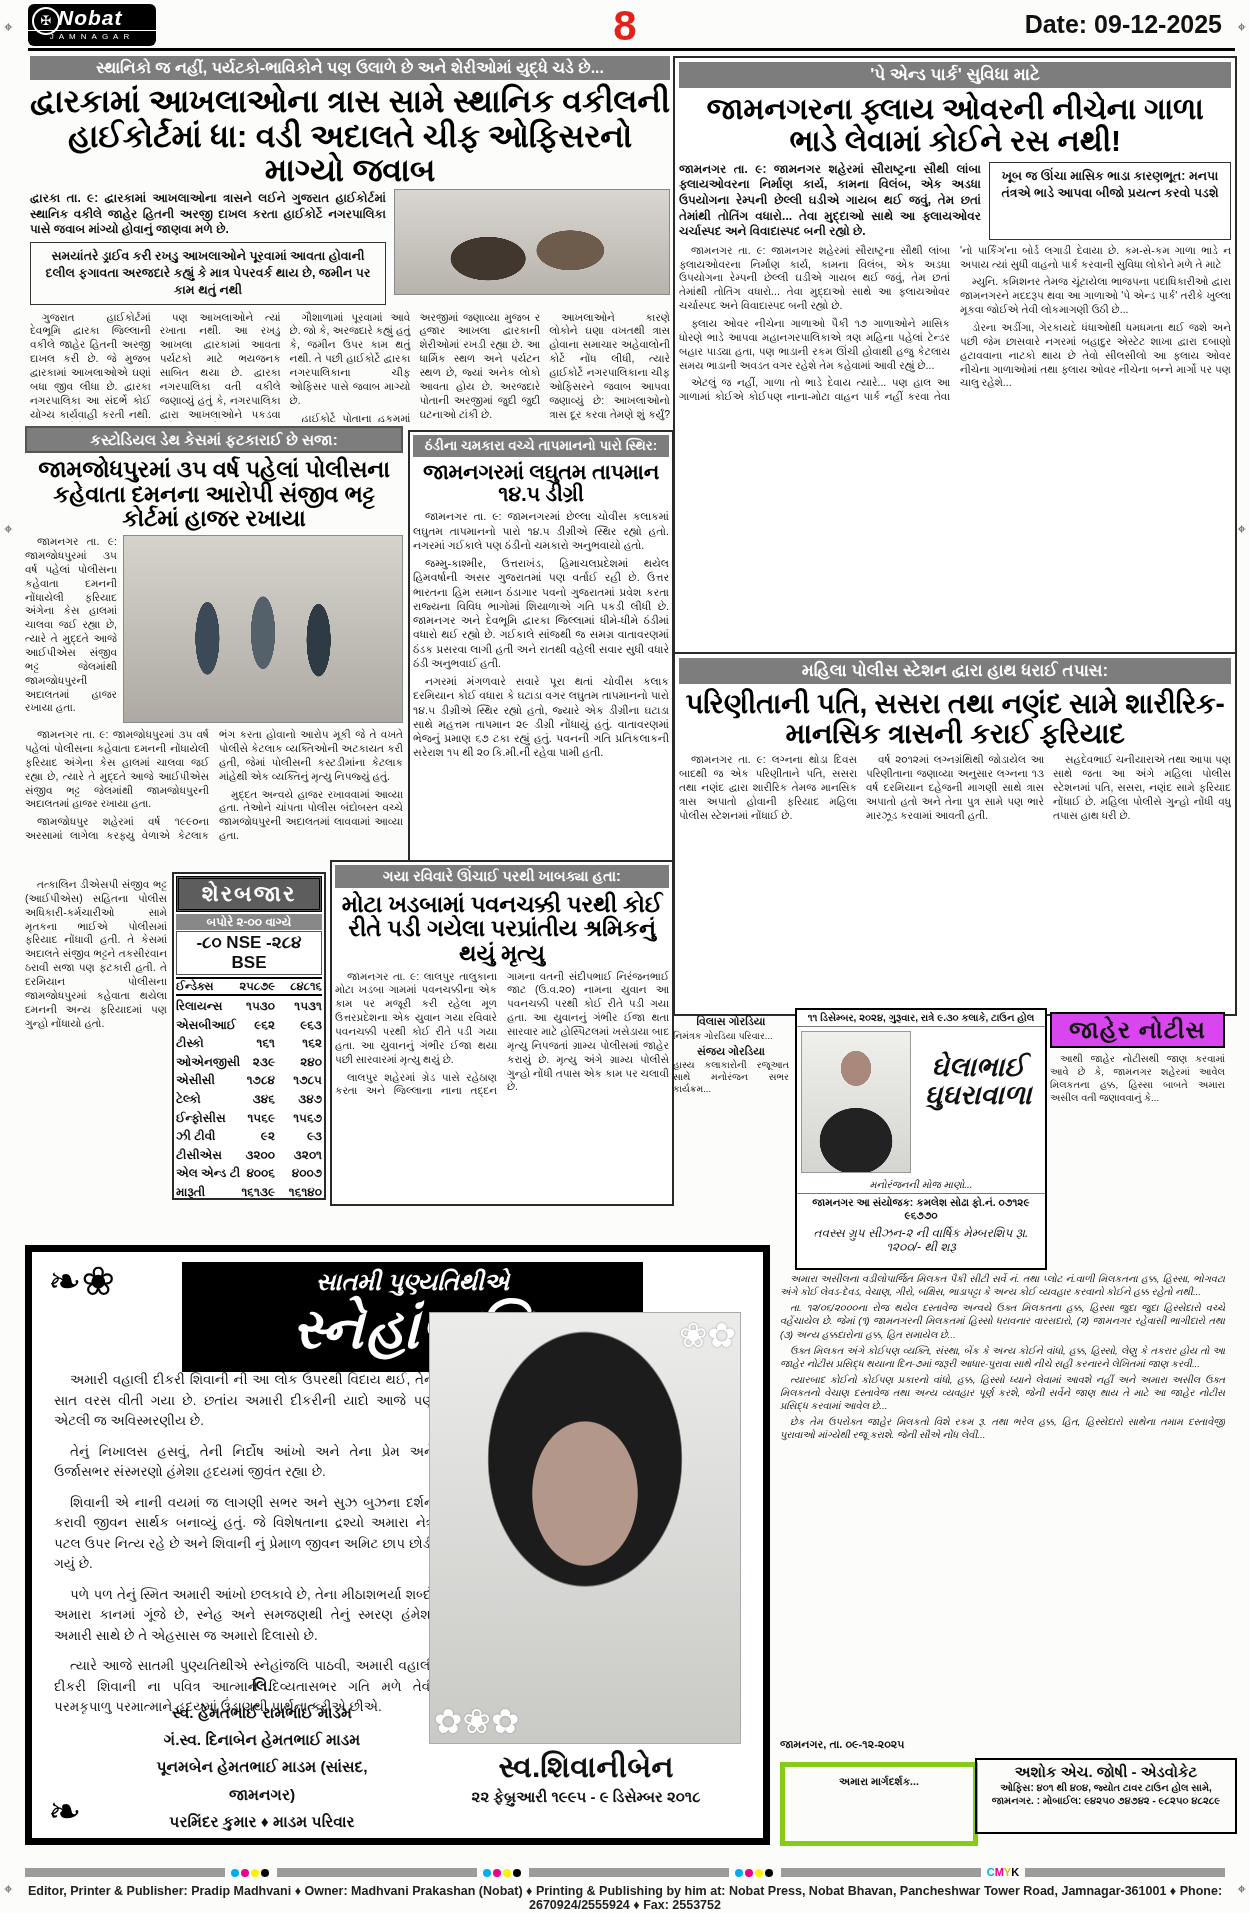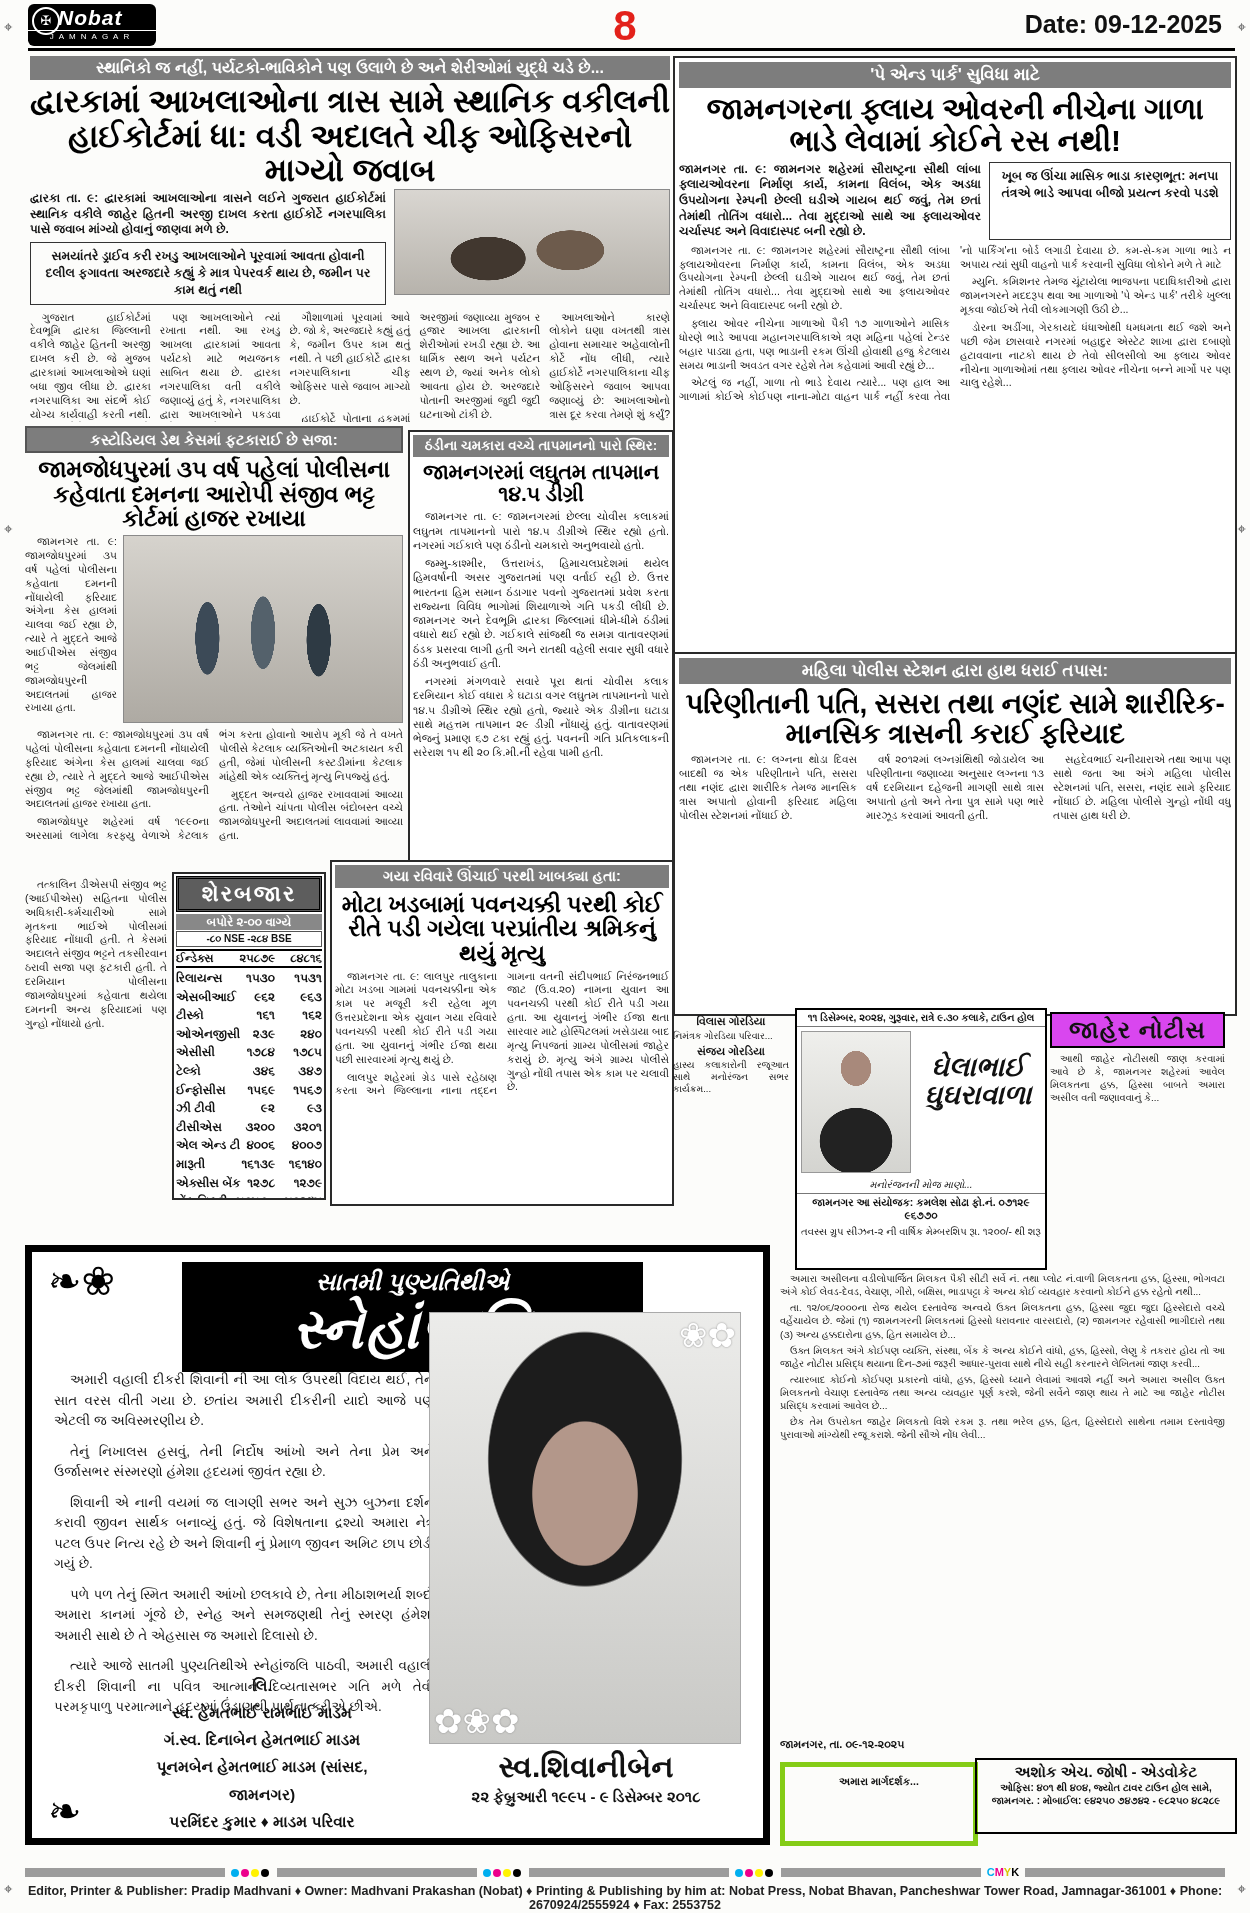--- a/index.html
+++ b/index.html
@@ -23,21 +23,21 @@
   .intro{font-weight:bold;font-size:12px;text-align:justify;line-height:1.3;}
   .boxnote{border:1.5px solid #333;font-weight:bold;font-size:12.5px;text-align:center;padding:5px;line-height:1.35;}
   .photo{border:1px solid #8a8a8a;}
   .box{border:2px solid #2a2a2a;background:#fff;overflow:hidden;}
   .c2{column-count:2;column-gap:10px;}
   .c3{column-count:3;column-gap:9px;}
   .c5{column-count:5;column-gap:9px;}
   
   .stocktitle{border:3px double #000;background:#5d5d5d;color:#fff;font-weight:bold;font-size:22px;text-align:center;letter-spacing:2px;padding:2px 0;margin:2px;}
   .stocktime{background:#888;color:#fff;font-weight:bold;font-size:12px;text-align:center;padding:1px 0;margin:0 2px;}
-  .stockexch{border:1px solid #555;font-size:10px;font-weight:bold;text-align:center;margin:1px 2px;padding:1px 9px;}
+  .stockexch{border:1px solid #555;font-size:17px;font-weight:bold;text-align:center;margin:1px 2px;padding:1px 9px;}
   .idxrow{display:flex;font-weight:bold;font-size:11.5px;border-top:2px solid #000;border-bottom:2px solid #000;margin:2px 2px 1px;padding:1px 0;}
   .trow{display:flex;font-weight:bold;font-size:12px;line-height:1.55;padding:0 2px;}
   .tcell{white-space:nowrap;}
   .trow .tcell:first-child,.idxrow .tcell:first-child{flex:1;text-align:left;}
   .trow .tcell,.idxrow .tcell{width:47px;text-align:right;}
   .courtesy{border-top:2px solid #000;font-size:9.5px;font-weight:bold;text-align:center;margin:2px;padding-top:2px;}
   
   .memorial{border:7px solid #000;background:#fff;}
   .membanner{background:#000;color:#fff;text-align:center;margin:10px 120px 4px 150px;padding:6px 0 10px;}
   .membanner .l1{font-size:24px;font-weight:bold;font-style:italic;display:block;}
@@ -282,31 +282,31 @@
     <div class="nm">સંજય ગોરડિયા</div>
     <div>હાસ્ય કલાકારોની રજૂઆત સાથે મનોરંજન સભર કાર્યક્રમ...</div>
   </div>
 
   <div class="abs ghela" style="left:795px;top:1008px;width:248px;height:258px;">
     <div class="ghelatop">૧૧ ડિસેમ્બર, ૨૦૨૪, ગુરૂવાર, રાત્રે ૯.૩૦ કલાકે, ટાઉન હોલ</div>
     <div class="ghelaman"></div>
     <div class="ghelatitle">ઘેલાભાઈ ઘુઘરાવાળા</div>
     <div class="ghelasub">મનોરંજનની મોજ માણો...</div>
     <div class="ghelabottom">જામનગર આ સંયોજક: કમલેશ સોઢા  ફો.નં. ૦૭૧૨૯ ૯૬૭૭૦</div>
-    <div class="ghelabottom" style="border-top:none;font-weight:normal;font-size:10px;">તવસ્સ ગ્રુપ સીઝન-૨ ની વાર્ષિક મેમ્બરશિપ રૂા. ૧૨૦૦/- થી શરૂ</div>
+    <div class="ghelabottom" style="border-top:none;font-weight:normal;font-size:12px;font-style:italic;">તવસ્સ ગ્રુપ સીઝન-૨ ની વાર્ષિક મેમ્બરશિપ રૂા. ૧૨૦૦/- થી શરૂ</div>
   </div>
 
   <div class="abs" style="left:1050px;top:1012px;width:175px;">
     <div class="noticetitle">જાહેર નોટીસ</div>
     <div class="noticebody" style="margin-top:4px;height:190px;overflow:hidden;">
       <p>આથી જાહેર નોટીસથી જાણ કરવામાં આવે છે કે, જામનગર શહેરમાં આવેલ મિલકતના હક્ક, હિસ્સા બાબતે અમારા અસીલ વતી જણાવવાનું કે...</p>
     </div>
   </div>
 
-  <div class="abs noticebody" style="left:780px;top:1272px;width:445px;height:460px;overflow:hidden;column-count:1;" data-list="notice.body">
+  <div class="abs noticebody" style="left:780px;top:1272px;width:445px;height:460px;overflow:hidden;column-count:1;font-style:italic;" data-list="notice.body">
       <p>અમારા અસીલના વડીલોપાર્જિત મિલકત પૈકી સીટી સર્વે નં. તથા પ્લોટ નં.વાળી મિલકતના હક્ક, હિસ્સા, ભોગવટા અંગે કોઈ લેવડ-દેવડ, વેચાણ, ગીરો, બક્ષિસ, ભાડાપટ્ટા કે અન્ય કોઈ વ્યવહાર કરવાનો કોઈને હક્ક રહેતો નથી...</p>
       <p>તા. ૧૨/૦૬/૨૦૦૦ના રોજ થયેલ દસ્તાવેજ અન્વયે ઉક્ત મિલકતના હક્ક, હિસ્સા જુદા જુદા હિસ્સેદારો વચ્ચે વહેંચાયેલ છે. જેમાં (૧) જામનગરની મિલકતમાં હિસ્સો ધરાવનાર વારસદારો, (૨) જામનગર રહેવાસી ભાગીદારો તથા (૩) અન્ય હક્કદારોના હક્ક, હિત સમાયેલ છે...</p>
       <p>ઉક્ત મિલકત અંગે કોઈપણ વ્યક્તિ, સંસ્થા, બેંક કે અન્ય કોઈને વાંધો, હક્ક, હિસ્સો, લેણુ કે તકરાર હોય તો આ જાહેર નોટીસ પ્રસિદ્ધ થયાના દિન-૭માં જરૂરી આધાર-પુરાવા સાથે નીચે સહી કરનારને લેખિતમાં જાણ કરવી...</p>
       <p>ત્યારબાદ કોઈનો કોઈપણ પ્રકારનો વાંધો, હક્ક, હિસ્સો ધ્યાને લેવામાં આવશે નહીં અને અમારા અસીલ ઉક્ત મિલકતનો વેચાણ દસ્તાવેજ તથા અન્ય વ્યવહાર પૂર્ણ કરશે, જેની સર્વેને જાણ થાય તે માટે આ જાહેર નોટીસ પ્રસિદ્ધ કરવામાં આવેલ છે...</p>
       <p>છેક તેમ ઉપરોક્ત જાહેર મિલકતો વિશે રકમ રૂ. તથા ભરેલ હક્ક, હિત, હિસ્સેદારો સાથેના તમામ દસ્તાવેજી પુરાવાઓ માંગ્યેથી રજૂ કરાશે. જેની સૌએ નોંધ લેવી...</p>
     </div>
 
   <div class="abs noticedate" style="left:780px;top:1738px;width:445px;text-align:left;">જામનગર, તા. ૦૯-૧૨-૨૦૨૫</div>
 
   <div class="abs guidebox" style="left:780px;top:1762px;width:180px;height:58px;">અમારા માર્ગદર્શક...</div>

